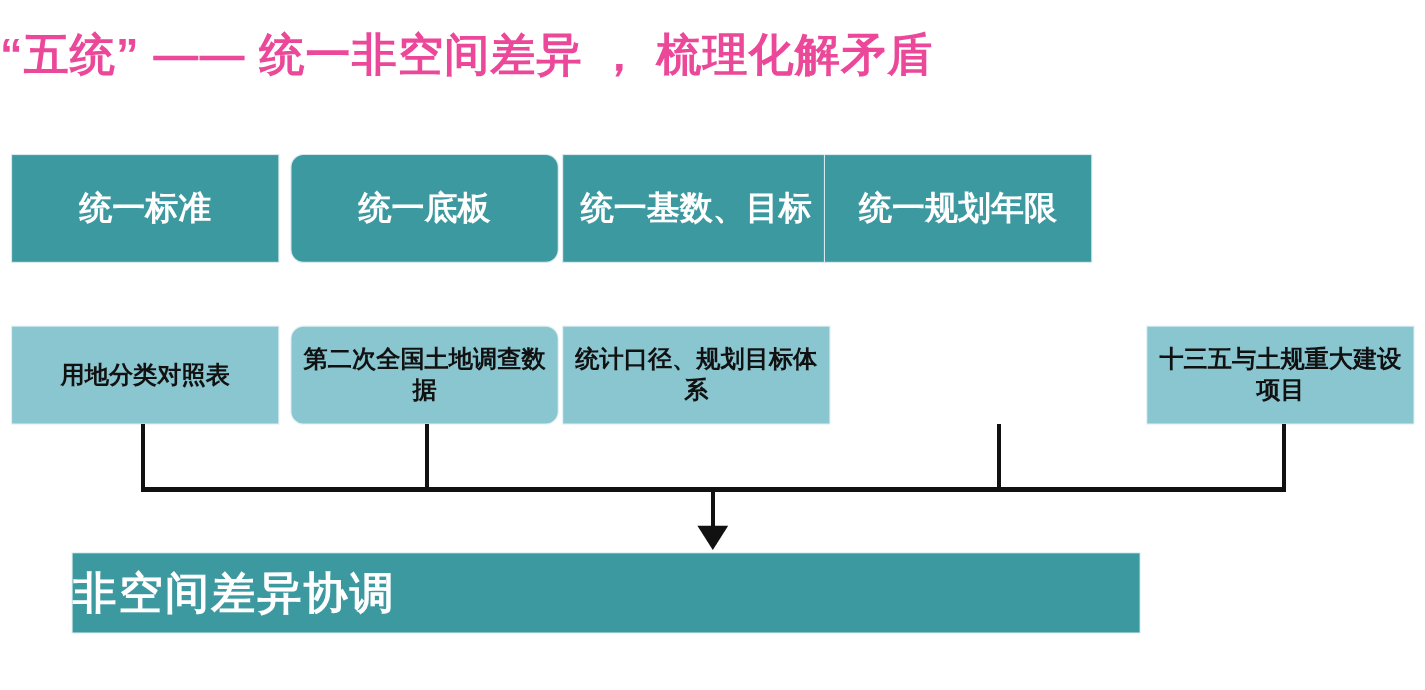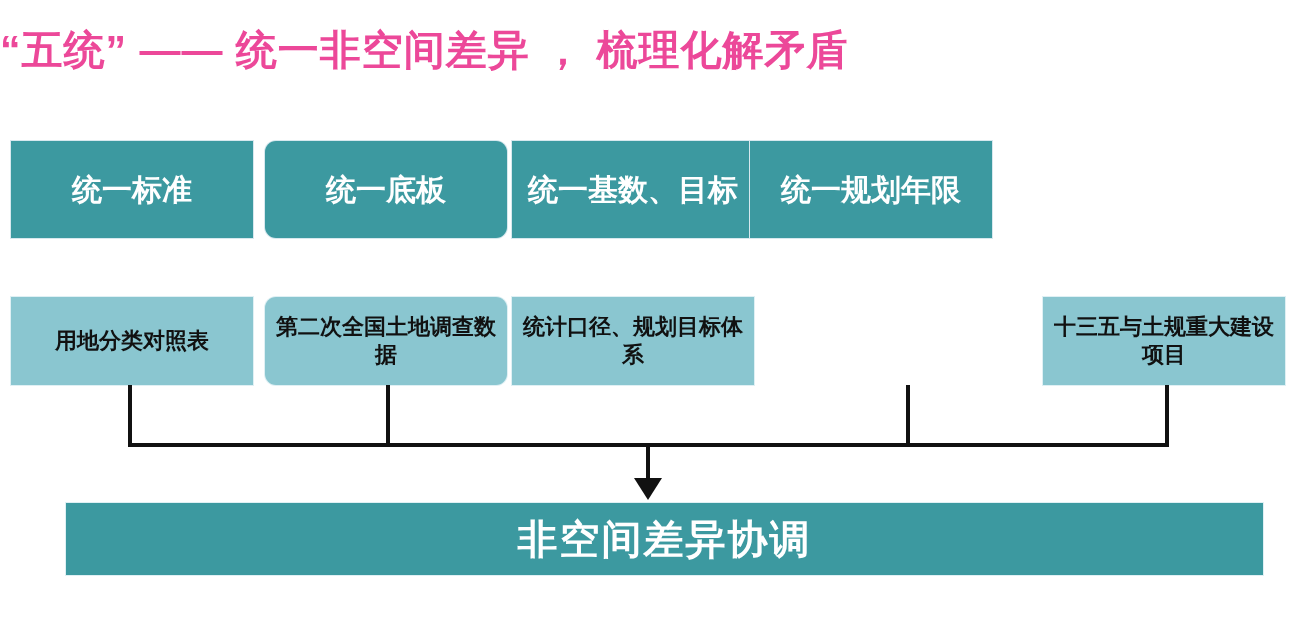--- a/index.html
+++ b/index.html
@@ -87,30 +87,29 @@
     width: 1295px;
     height: 130px;
     pointer-events: none;
   }
 
   
   .bottom-bar {
     position: absolute;
     left: 66px;
     top: 503px;
-    width: 1197px;
+    width: 970px;
     height: 72px;
     background: #3C99A0;
     color: #ffffff;
     font-size: 40px;
     font-weight: bold;
     letter-spacing: 2px;
     display: flex;
     align-items: center;
-    justify-content: center;
     box-shadow: 0 0 0 1px #dff0f4;
     box-sizing: border-box;
   }
 </style>
 </head>
 <body>
 
 <div id="slide">
 
   <div class="title">“五统” —— 统一非空间差异 ， 梳理化解矛盾</div>

